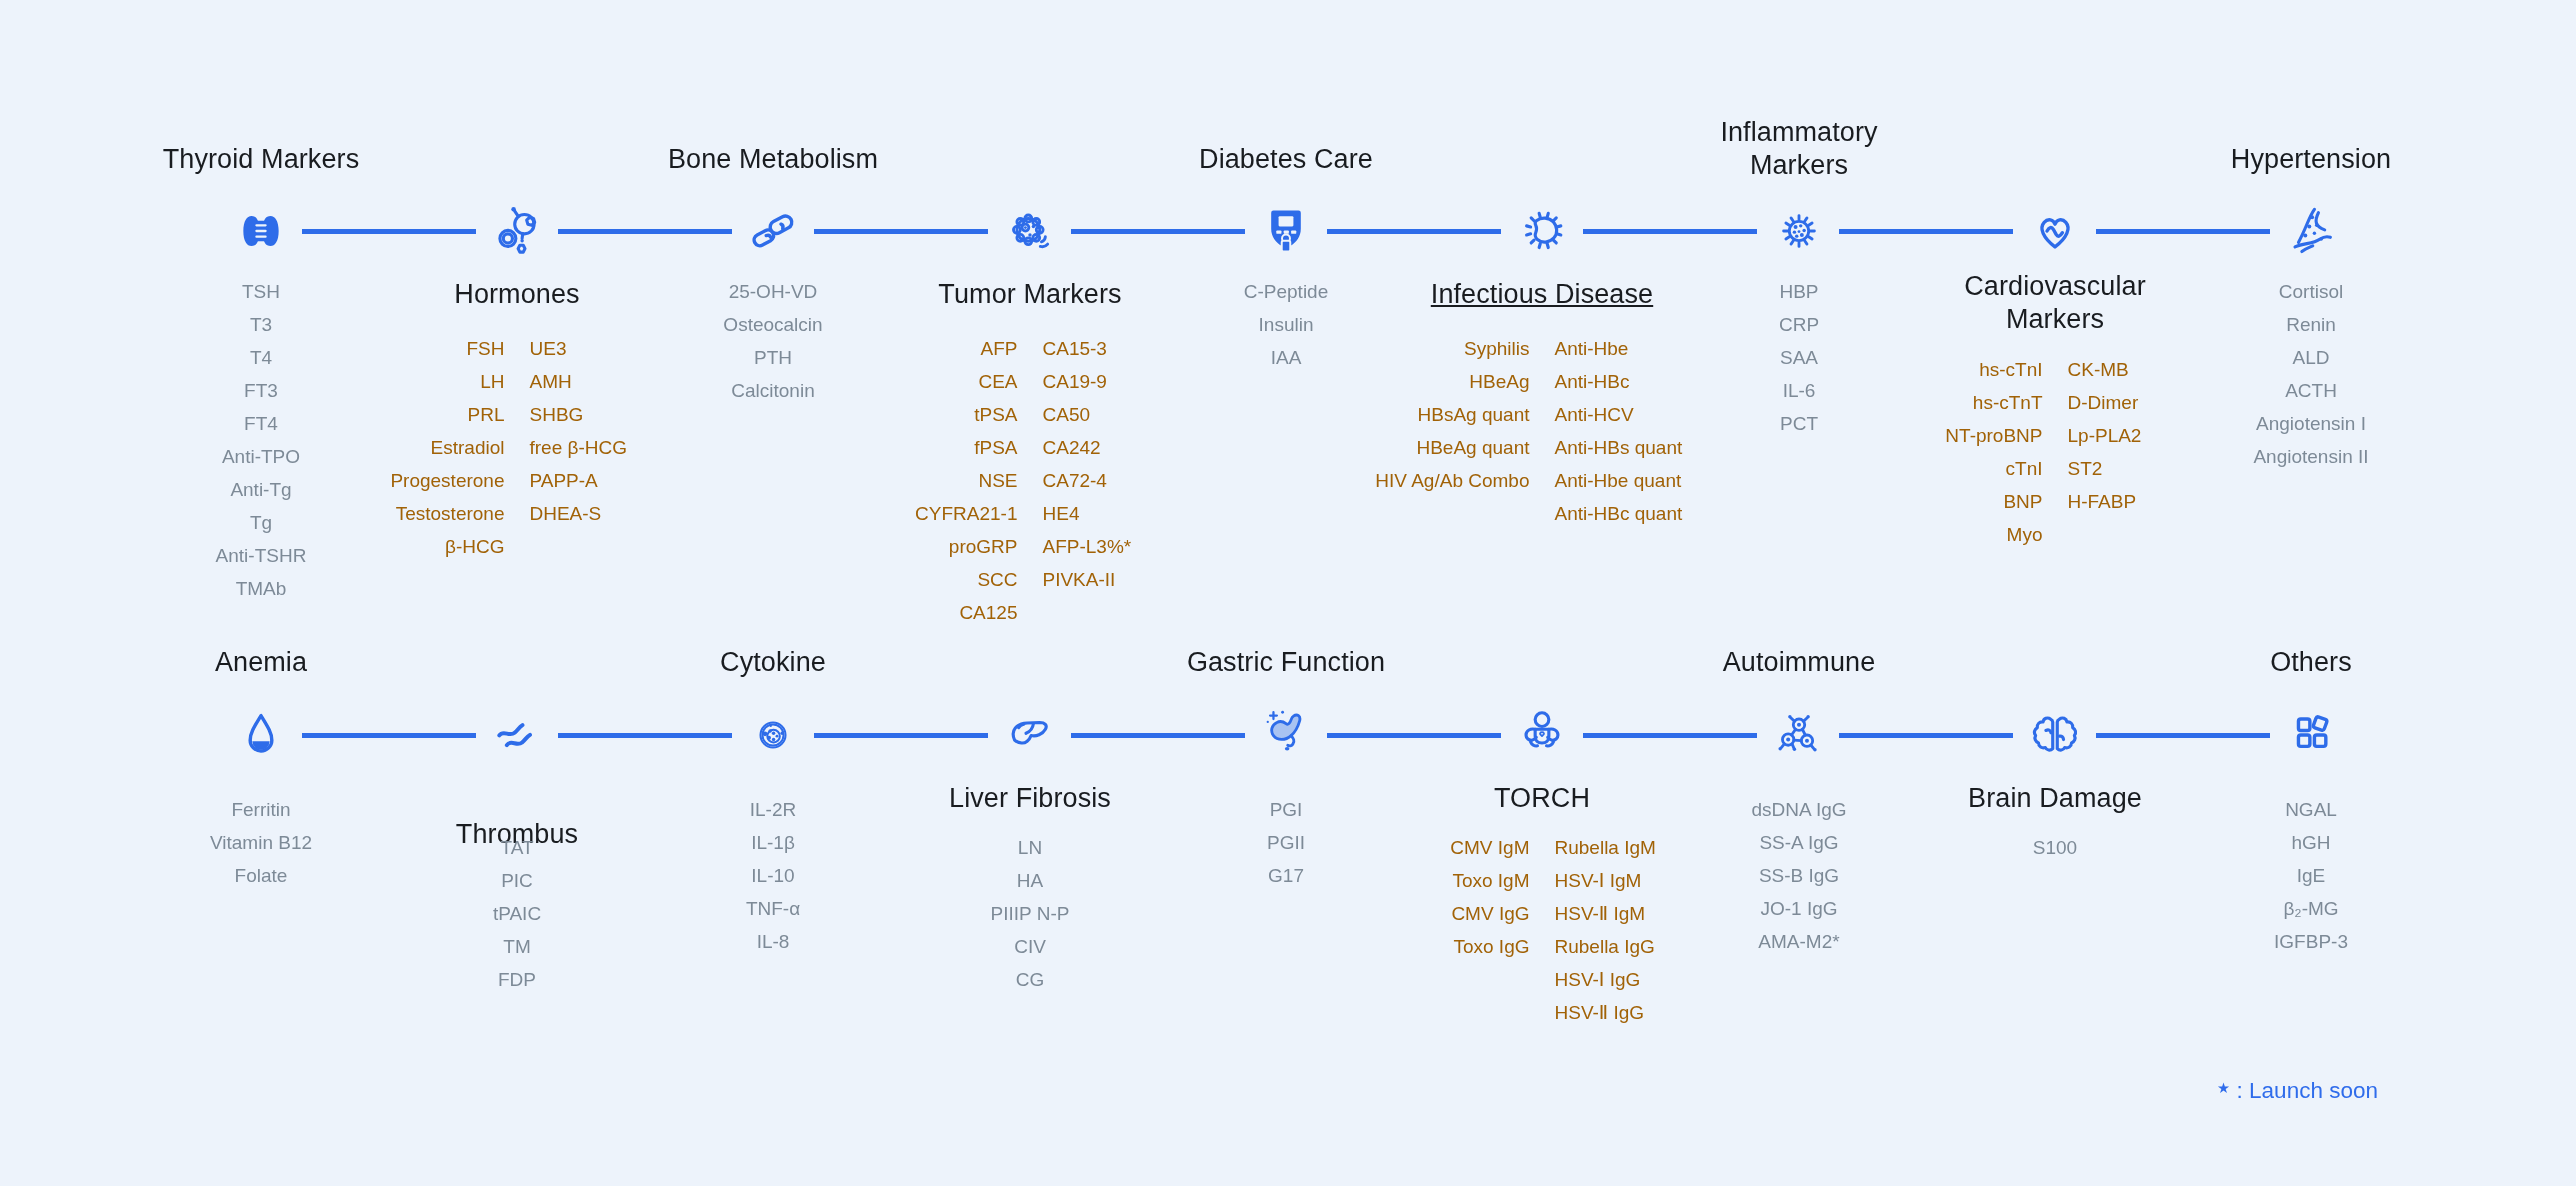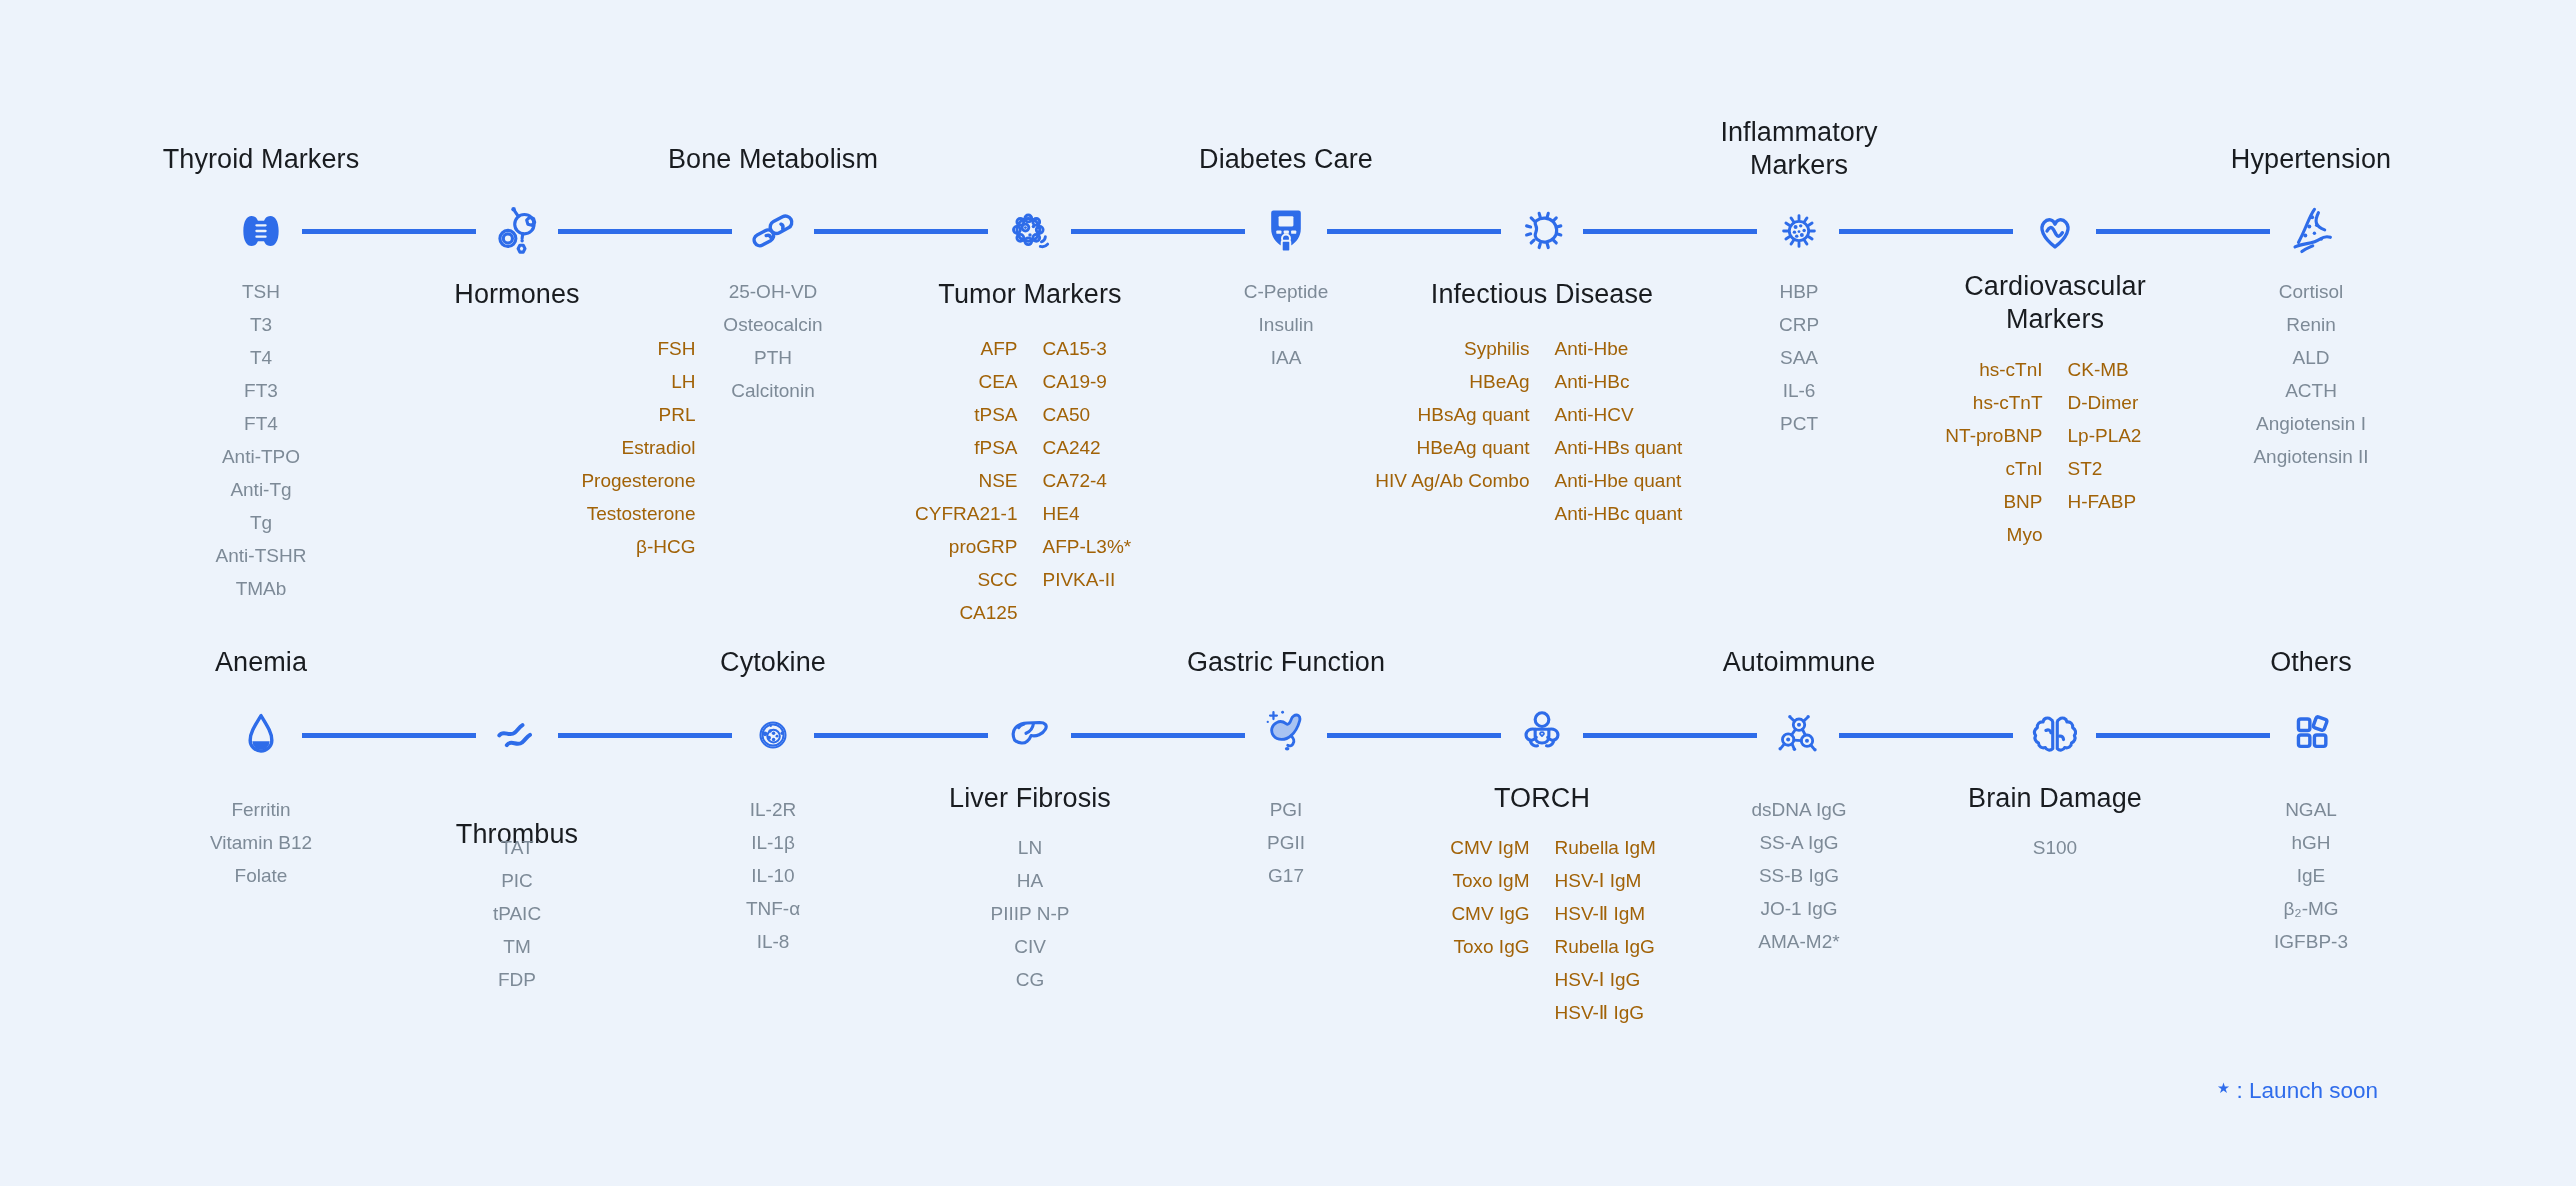--- a/index.html
+++ b/index.html
@@ -88,20 +88,28 @@
     <div class="marker-grid" style="left: 517px; top: 332px;">
       <div class="col-left">
         <div>FSH</div>
         <div>LH</div>
         <div>PRL</div>
         <div>Estradiol</div>
         <div>Progesterone</div>
         <div>Testosterone</div>
         <div>β-HCG</div>
       </div>
+      <div class="col-right">
+        <div>UE3</div>
+        <div>AMH</div>
+        <div>SHBG</div>
+        <div>free β-HCG</div>
+        <div>PAPP-A</div>
+        <div>DHEA-S</div>
+      </div>
     </div>
     <div class="icon" style="left: 773px; top: 231px;">
       <svg viewBox="0 0 100 100">
         <g stroke="#2e6ce9" stroke-width="6" fill="none" stroke-linecap="round" stroke-linejoin="round">
 <rect x="44" y="28" width="40" height="22" rx="11" transform="rotate(-28 64 39)"></rect>
 <rect x="16" y="52" width="36" height="20" rx="10" transform="rotate(-28 34 62)"></rect>
 <path d="M38 58q6-2 8 3"></path>
           <path d="M64 38q5 2 3 8"></path>
         </g>
       </svg>
@@ -180,21 +188,21 @@
       <div>IAA</div>
     </div>
     <div class="icon" style="left: 1542px; top: 231px;">
       <svg viewBox="0 0 100 100">
         <g stroke="#2e6ce9" stroke-width="5.5" fill="none" stroke-linecap="round" stroke-linejoin="round">
 <path d="M40 32c9-7 22-6 30 2 7 8 8 20 1 28-8 9-21 10-29 3-4-4-5-8-3-12 2-5 2-9 0-13-2-4-1-6 1-8z"></path>
 <path d="M76 55l7 2M70 66l5 5M59 72l2 7M47 72l-2 7M36 66l-5 5M30 55l-7 2M30 43l-7-2M36 32l-5-5M47 26l-2-7M59 26l2-7M70 32l5-5M76 43l7-2"></path>
         </g>
       </svg>
     </div>
-    <div class="category-title" style="left: 1542px; top: 278px;">Infectious Disease</div>
+    <div class="category-title" style="left: 1542px; top: 278px; text-decoration: underline;">Infectious Disease</div>
     <div class="marker-grid" style="left: 1542px; top: 332px;">
       <div class="col-left">
         <div>Syphilis</div>
         <div>HBeAg</div>
         <div>HBsAg quant</div>
         <div>HBeAg quant</div>
         <div>HIV Ag/Ab Combo</div>
       </div>
       <div class="col-right">
         <div>Anti-Hbe</div>

